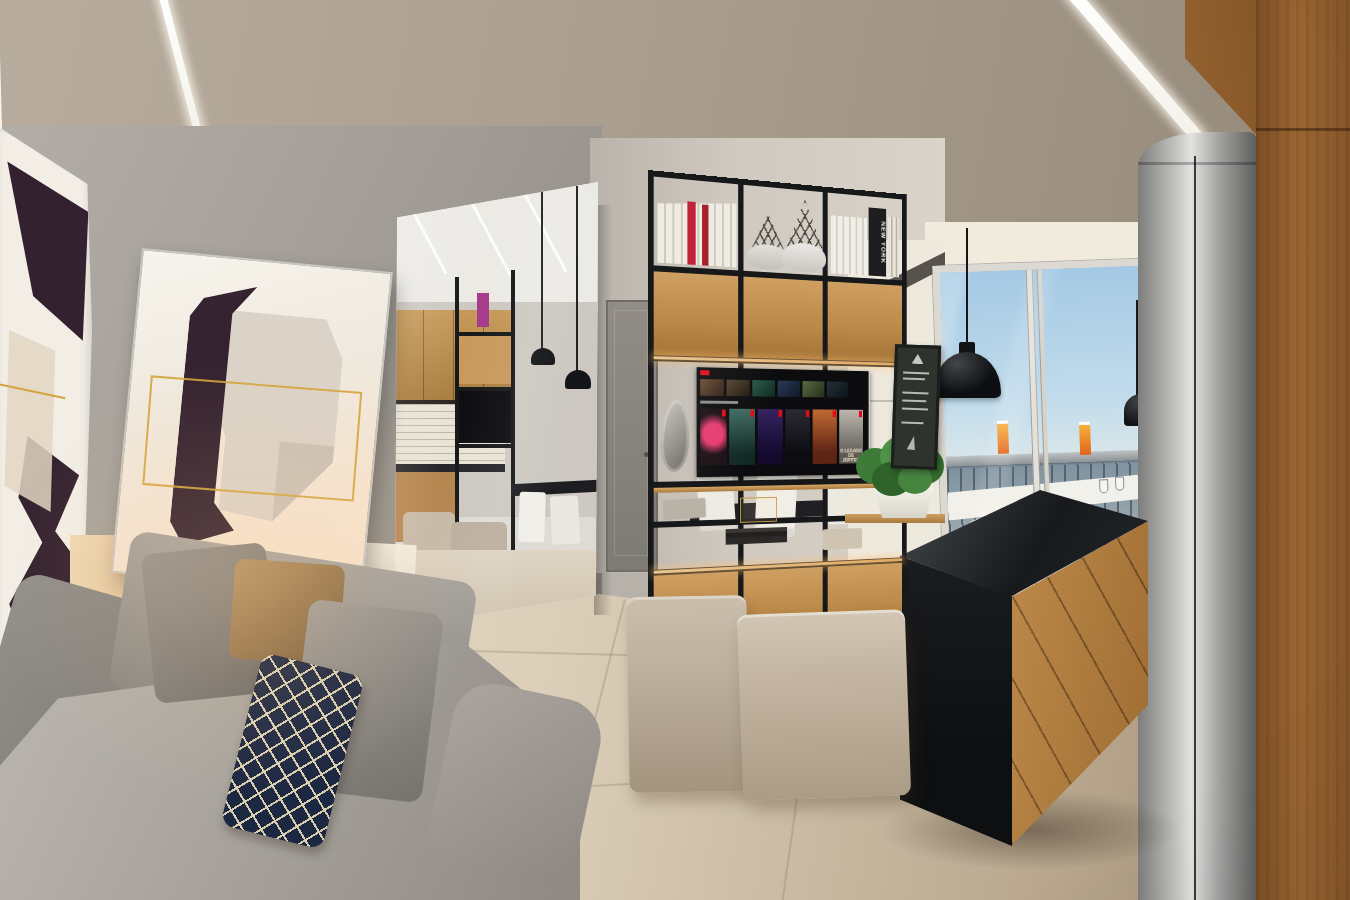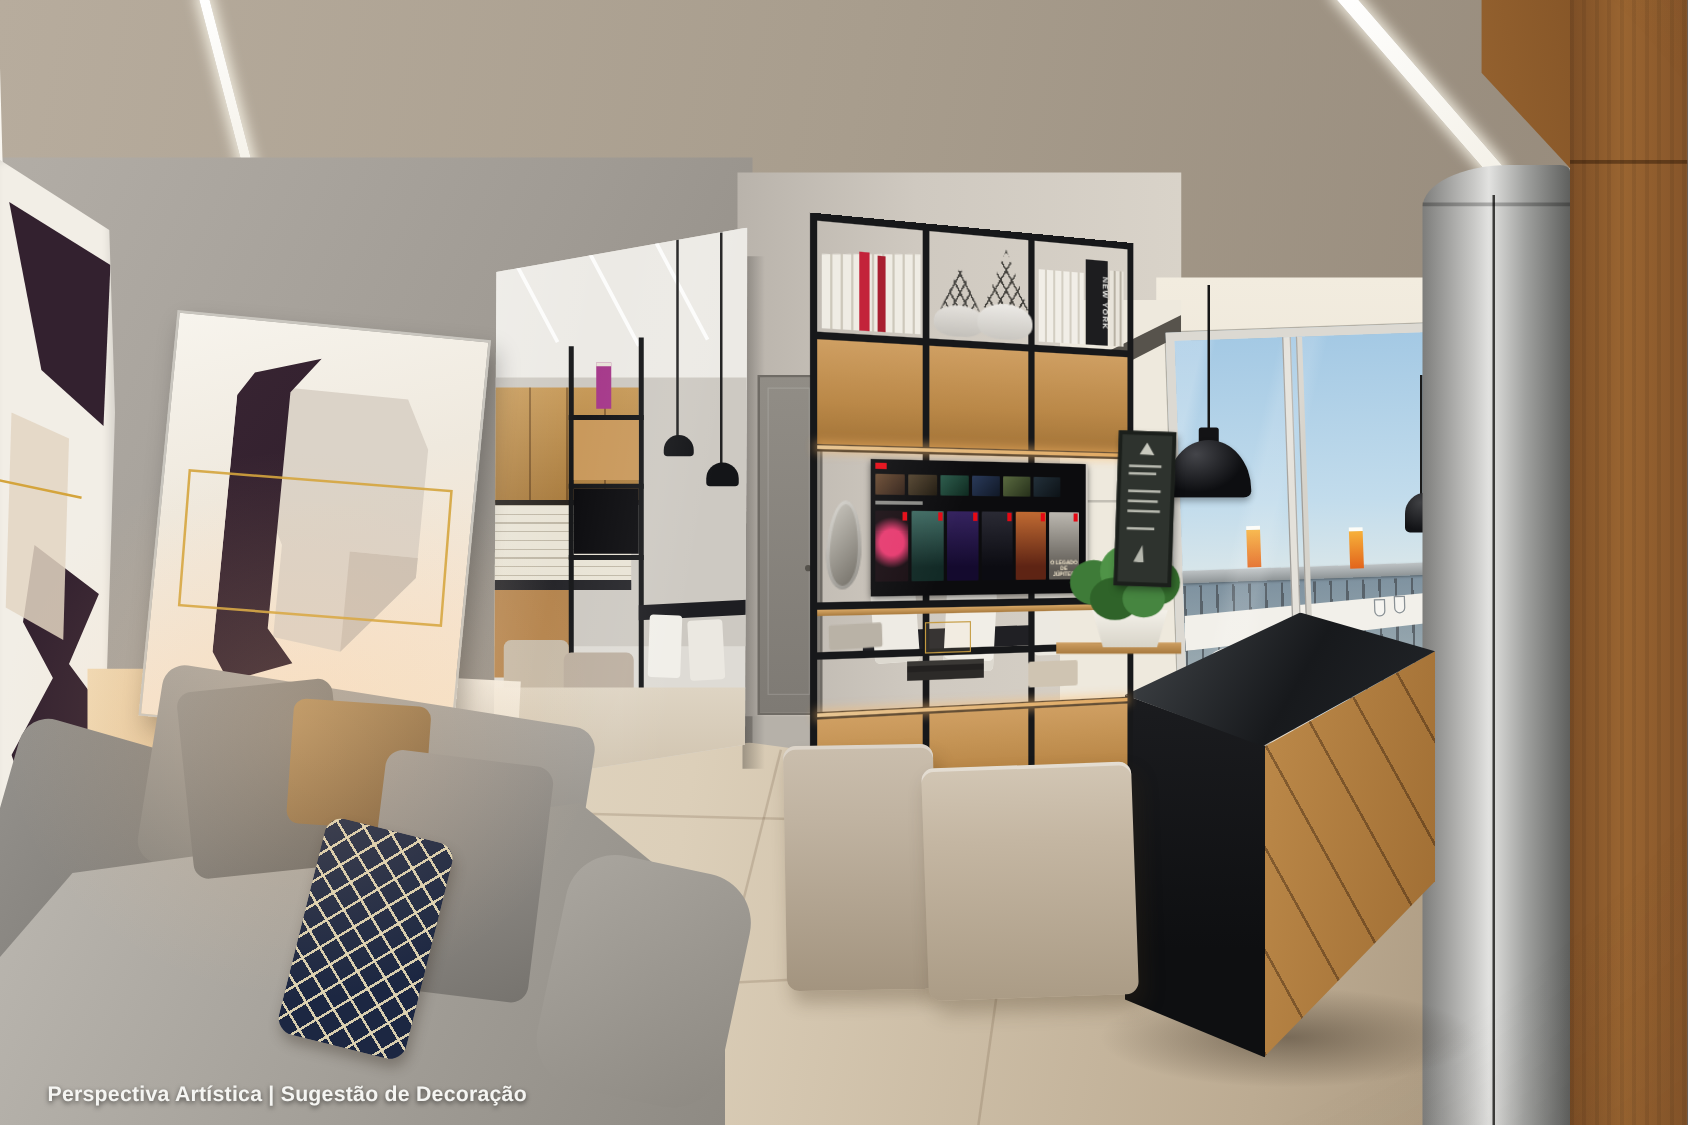--- a/index.html
+++ b/index.html
@@ -274,15 +274,14 @@
   <div class="s" style="left:0;top:620px;width:580px;height:280px;background:linear-gradient(115deg,#bcb8b1 0%,#a5a19a 50%,#8e8a83 100%);clip-path:polygon(10% 28%,80% 8%,100% 42%,100% 100%,0 100%,0 52%);"></div>
   <div class="s" style="left:440px;top:690px;width:150px;height:190px;border-radius:40px;background:linear-gradient(135deg,#aaa69f,#8d8982);transform:rotate(12deg);"></div>
   <div class="s" style="left:148px;top:548px;width:125px;height:150px;border-radius:12px;background:linear-gradient(140deg,#96938e,#6d6a65);transform:rotate(-6deg);"></div>
   <div class="s" style="left:232px;top:562px;width:110px;height:100px;border-radius:10px;background:linear-gradient(140deg,#b3905f,#7d5f3c);transform:rotate(4deg);"></div>
   <div class="s" style="left:298px;top:606px;width:135px;height:190px;border-radius:14px;background:linear-gradient(150deg,#a09c97,#76736e);transform:rotate(7deg);"></div>
   <div class="s" style="left:240px;top:662px;width:105px;height:178px;border-radius:14px;background-color:#1c2742;background-image:repeating-linear-gradient(45deg,rgba(225,214,180,.95) 0 2px,transparent 2px 16px),repeating-linear-gradient(-45deg,rgba(225,214,180,.95) 0 2px,transparent 2px 16px);transform:rotate(14deg);box-shadow:3px 6px 10px rgba(40,30,20,.3);"></div>
 
   <div class="s" style="left:0;top:360px;width:480px;height:440px;background:radial-gradient(closest-side,rgba(255,205,150,.22),rgba(255,205,150,0));pointer-events:none;"></div>
   <div class="s" style="left:0;top:0;width:1350px;height:900px;background:radial-gradient(120% 120% at 35% 40%,transparent 60%,rgba(40,30,20,.16) 100%);pointer-events:none;"></div>
 
-  <div class="s caption" style="left:38px;top:866px;">Perspectiva Artística | Sugestão de Decoração</div>
 
 </div>
 
 </body></html>

